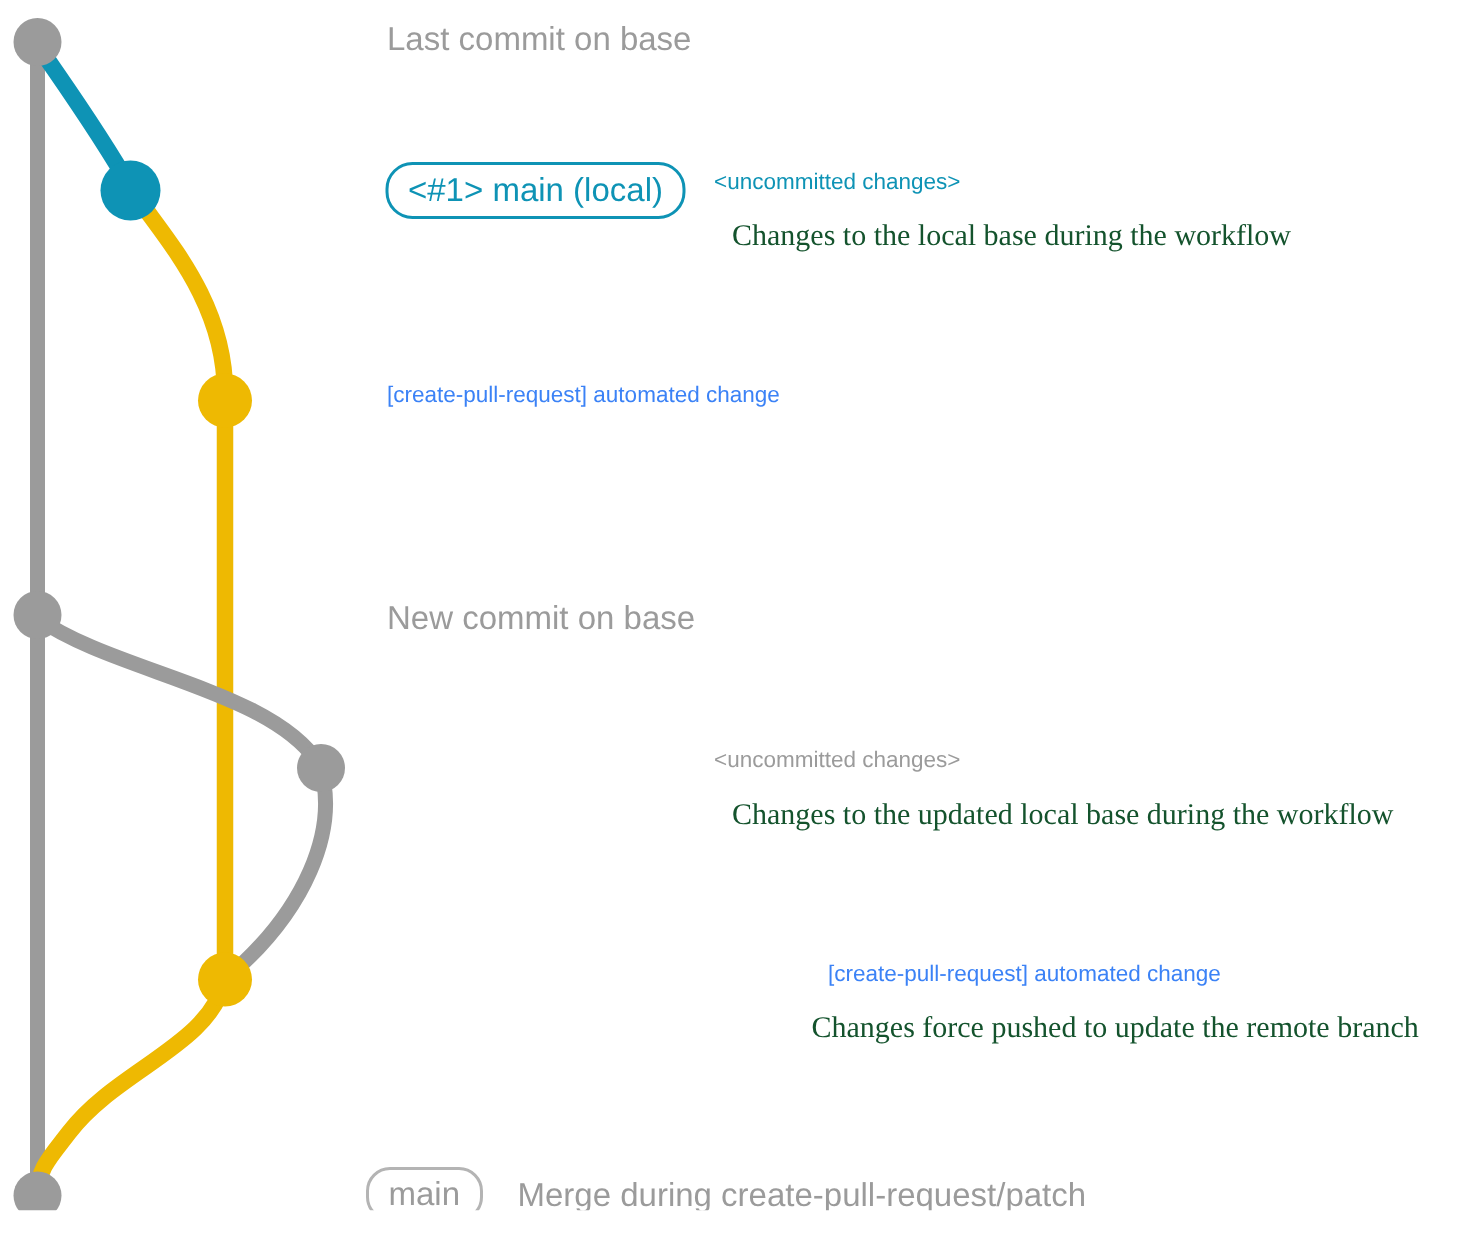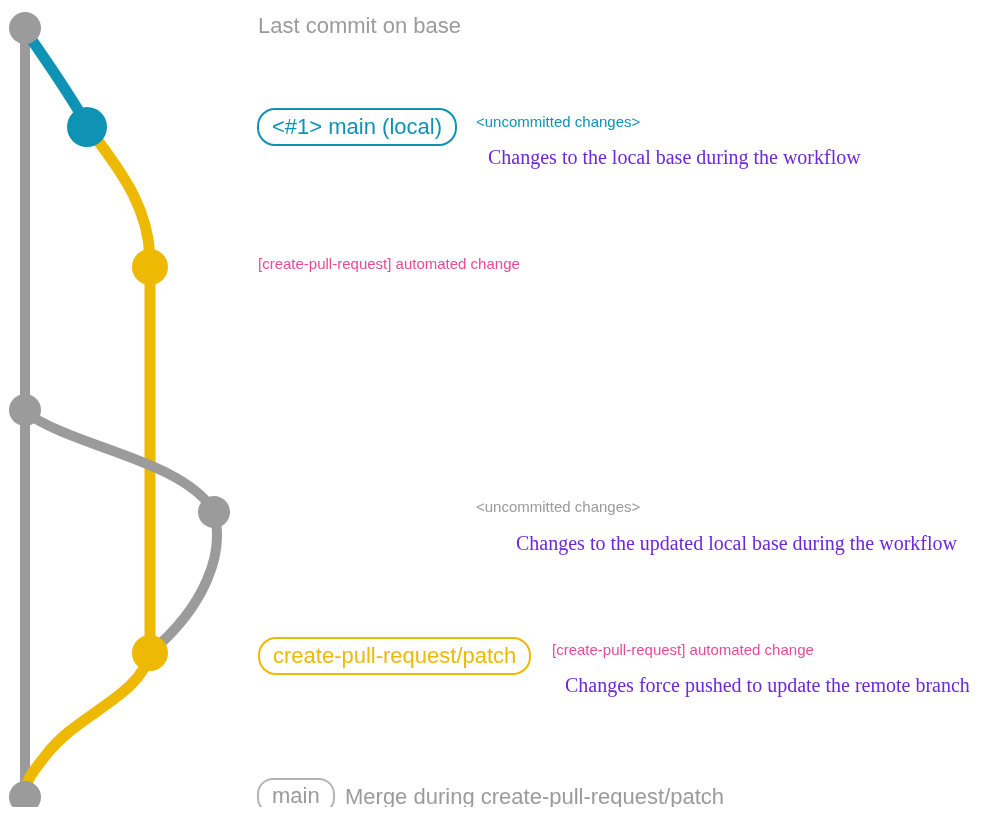--- a/index.html
+++ b/index.html
@@ -29,25 +29,25 @@
     font-family: "Liberation Sans", sans-serif;
     font-size: 22px;
     color: #9b9b9b;
   }
   .title-sans {
     font-family: "Liberation Sans", sans-serif;
     font-size: 15px;
   }
   .title-blue  { color: #0e93b5; }
   .title-gray  { color: #9b9b9b; }
-  .title-yellow{ color: #ec4899; }
+  .title-yellow{ color: #3b82f6; }
   .desc-serif {
     font-family: "Liberation Serif", serif;
     font-size: 20px;
-    color: #6d28d9;
+    color: #14532d;
   }
   .badge {
     position: absolute;
     box-sizing: border-box;
     height: 38px;
     display: inline-flex;
     align-items: center;
     padding: 0 13px;
     border: 2px solid;
     border-radius: 18px;
@@ -87,24 +87,24 @@
   </svg>
 
   <div class="txt label-sans" style="left:258px; top:14px;">Last commit on base</div>
 
   <div class="badge badge-blue" style="left:257px; top:108px;">&lt;#1&gt; main (local)</div>
   <div class="txt title-sans title-blue" style="left:476px; top:114px;">&lt;uncommitted changes&gt;</div>
   <div class="txt desc-serif" style="left:488px; top:146px;">Changes to the local base during the workflow</div>
 
   <div class="txt title-sans title-yellow" style="left:258px; top:256px;">[create-pull-request] automated change</div>
 
+  <div class="txt label-sans" style="left:258px; top:400px;">New commit on base</div>
 
   <div class="txt title-sans title-gray" style="left:476px; top:499px;">&lt;uncommitted changes&gt;</div>
-  <div class="txt desc-serif" style="left:516px; top:532px;">Changes to the updated local base during the workflow</div>
+  <div class="txt desc-serif" style="left:488px; top:532px;">Changes to the updated local base during the workflow</div>
 
-  <div class="badge badge-yellow" style="left:258px; top:637px;">create-pull-request/patch</div>
   <div class="txt title-sans title-yellow" style="left:552px; top:642px;">[create-pull-request] automated change</div>
-  <div class="txt desc-serif" style="left:565px; top:674px;">Changes force pushed to update the remote branch</div>
+  <div class="txt desc-serif" style="left:541px; top:674px;">Changes force pushed to update the remote branch</div>
 
-  <div class="badge badge-gray" style="left:257px; top:778px; height:36px; border-radius:16px;">main</div>
+  <div class="badge badge-gray" style="left:244px; top:778px; height:36px; border-radius:16px;">main</div>
   <div class="txt label-sans" style="left:345px; top:785px;">Merge during create-pull-request/patch</div>
 
 </div>
 
 </body></html>

